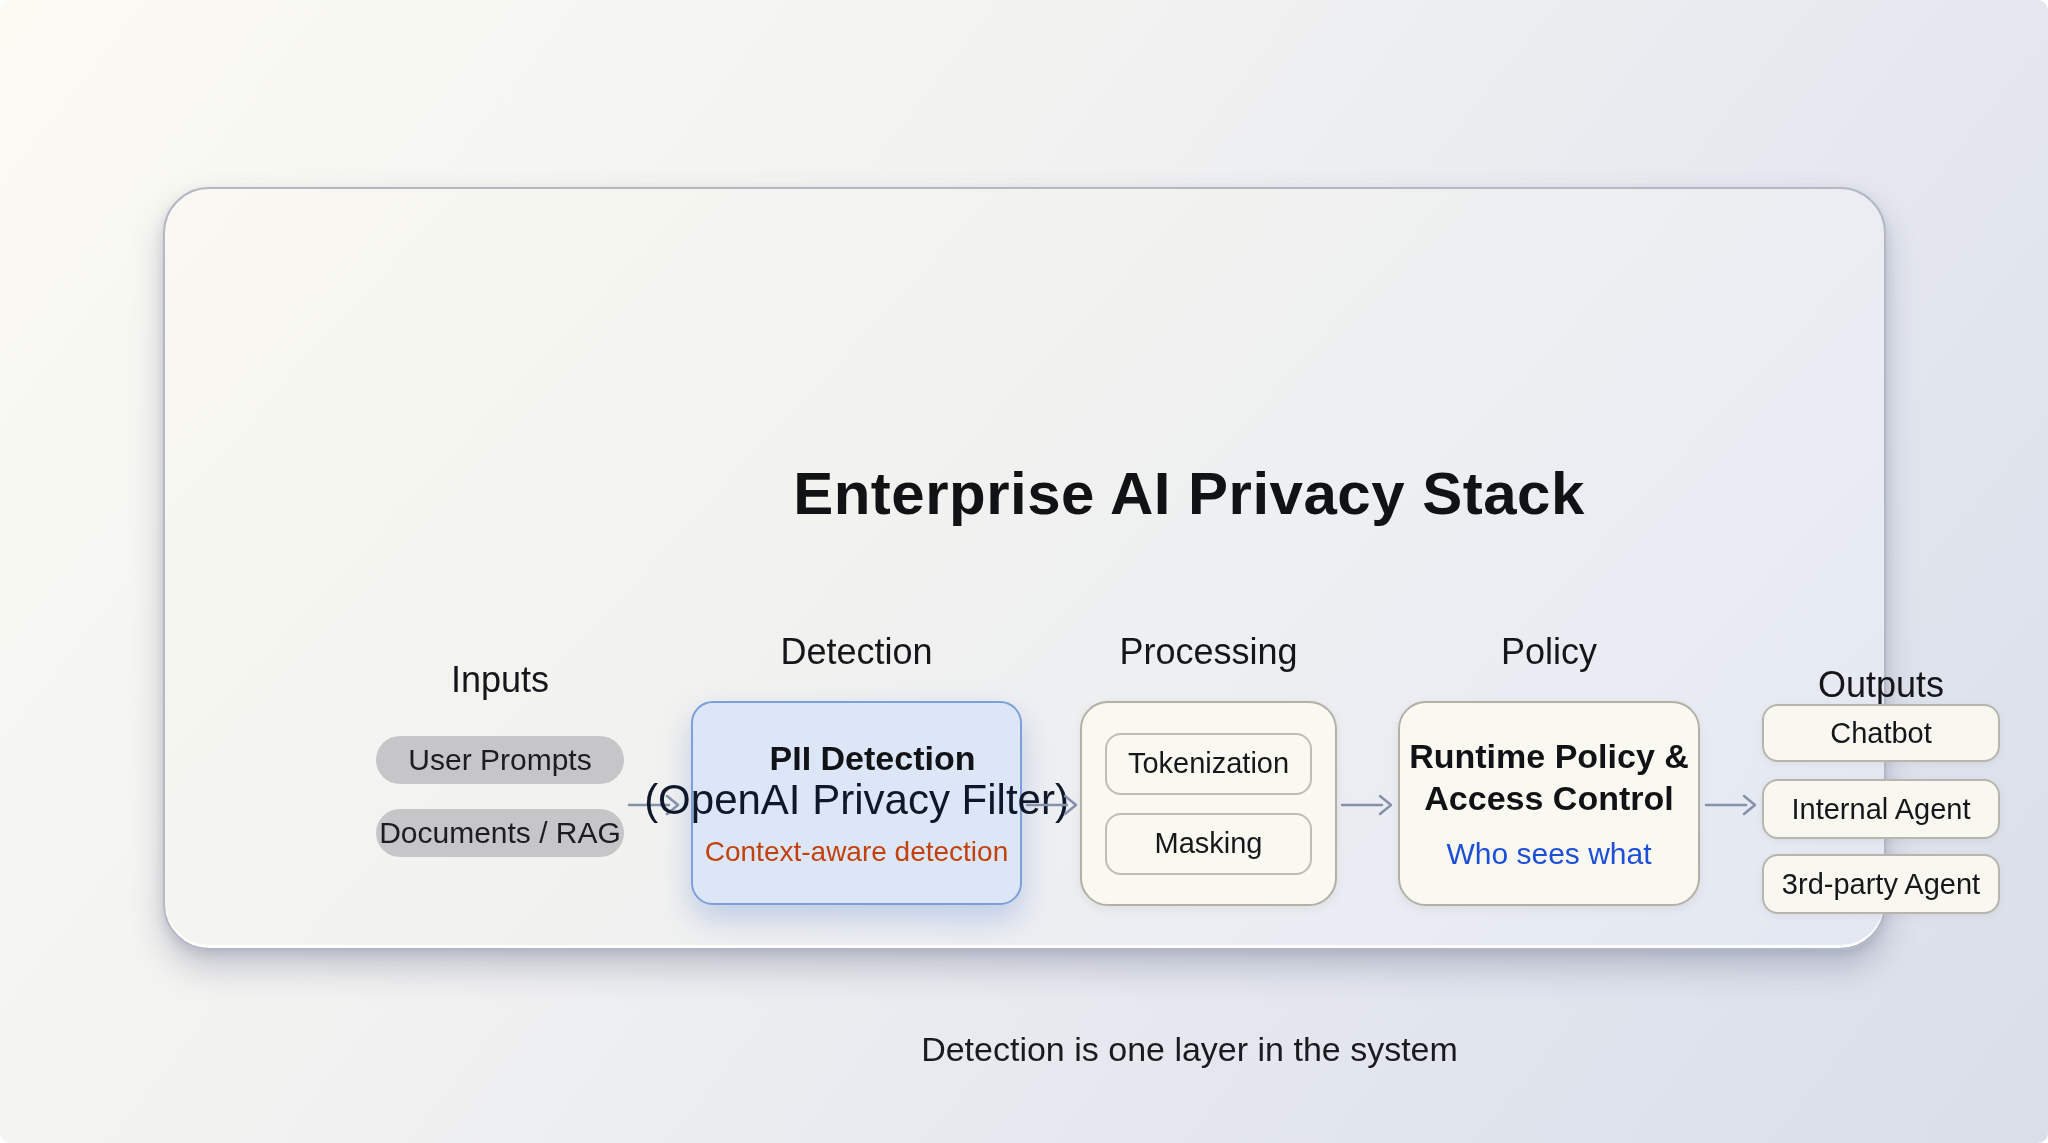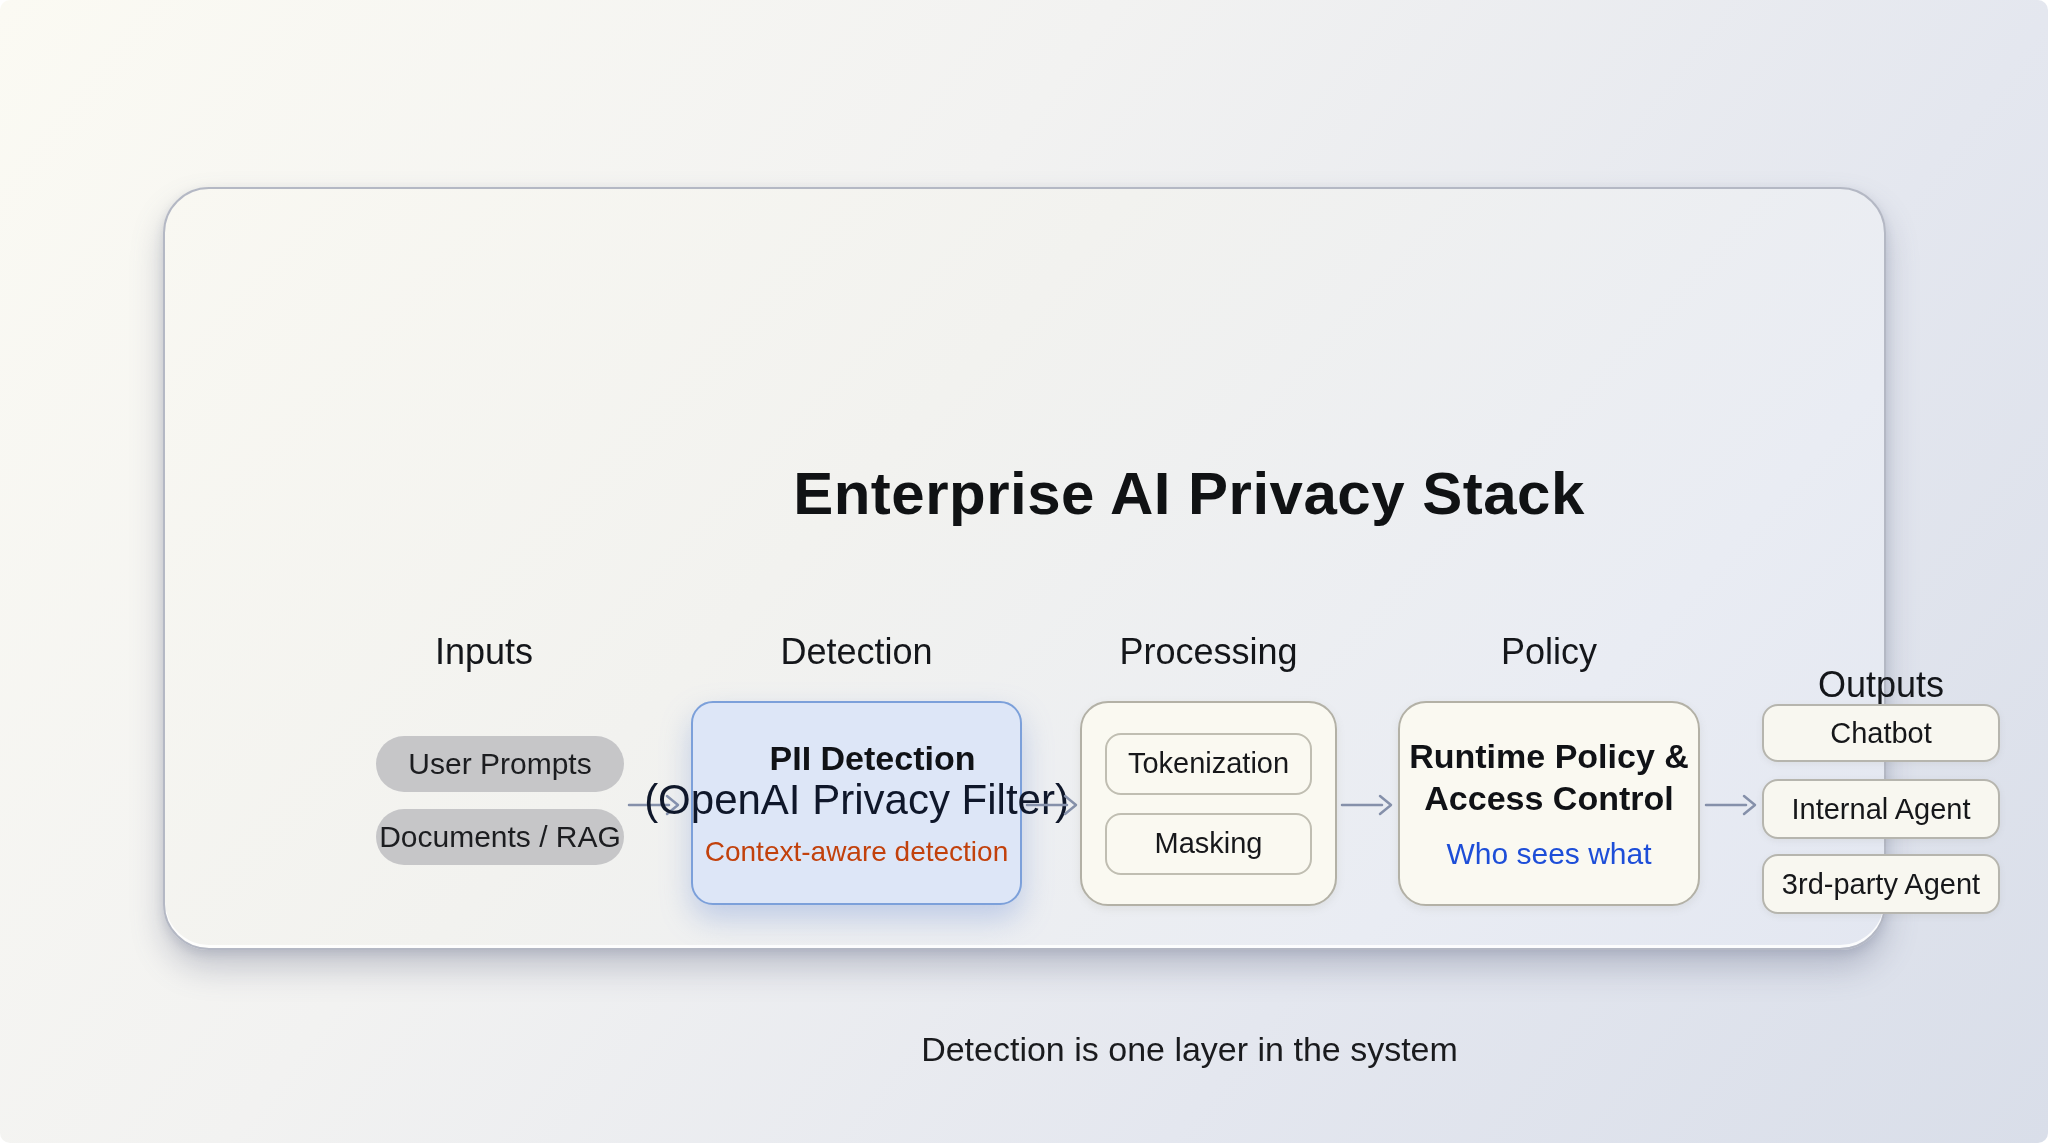--- a/index.html
+++ b/index.html
@@ -24,28 +24,28 @@
   .title {
     position:absolute; left:0; top:270px; width:2048px;
     text-align:center; font-size:60px; font-weight:600; letter-spacing:.5px;
     color:#101214; line-height:70px;
   }
 
   .col-header {
     position:absolute; top:440px; line-height:46px;
     font-size:36px; font-weight:500; color:#14161a; text-align:center;
   }
-  .hdr-inputs     { left:195px;  width:248px; }
+  .hdr-inputs     { left:211px;  width:248px;margin-top:28px; }
   .hdr-detection  { left:526px;  width:331px; }
   .hdr-processing { left:915px;  width:257px; }
   .hdr-policy     { left:1233px; width:302px; }
   .hdr-outputs    { left:1597px; width:238px;margin-top:33px; }
 
   .pill {
-    position:absolute; left:211px; width:248px; height:56px;
+    position:absolute; left:211px; width:248px; height:48px;
     border-radius:30px; background:#c6c6c8;
     display:flex; align-items:center; justify-content:center;
     font-size:30px; color:#1c1d20; white-space:nowrap;
   }
   .pill-1 { top:547px; }
   .pill-2 { top:620px; }
 
   .detection-box {
     position:absolute; left:526px; top:512px; width:331px; height:204px;
     border-radius:22px; background:#dde6f7; border:2px solid #7ca0da;

